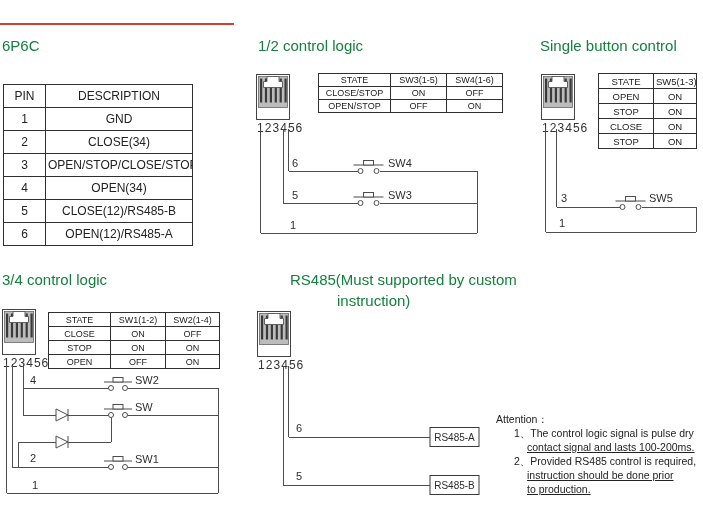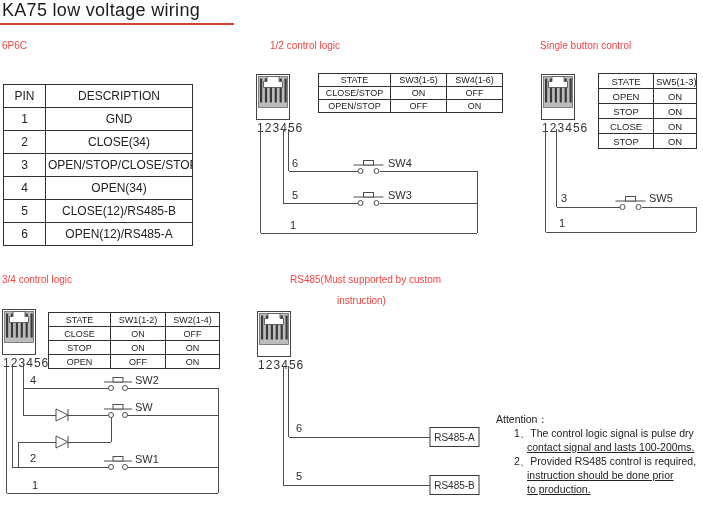--- a/index.html
+++ b/index.html
@@ -2,21 +2,21 @@
 <html><head>
 <meta charset="utf-8">
 <style>
   html,body { margin:0; padding:0; background:#fff; }
   #canvas {
     position:relative; width:703px; height:505px; background:#ffffff;
     font-family:"Liberation Sans", sans-serif; color:#222; overflow:hidden;
   }
   .page-title { position:absolute; font-size:18px; letter-spacing:.3px; color:#1b1b1b; white-space:nowrap; }
   .title-underline { position:absolute; height:2px; background:#d4402e; }
-  .h2 { position:absolute; font-size:10px; color:#ef4444; white-space:nowrap; line-height:21px; }
+  .h2 { position:absolute; font-size:15px; color:#15803d; white-space:nowrap; line-height:21px; }
   .h2 .indent { padding-left:47px; }
 
   .tbl { position:absolute; border-collapse:collapse; table-layout:fixed; background:#fff; }
   .tbl th, .tbl td { border:1px solid #2f2f2f; font-weight:400; text-align:center;
                      vertical-align:middle; padding:0 2px; color:#222; white-space:nowrap; overflow:hidden; }
   .t-pin th, .t-pin td { height:22px; font-size:12px; }
   .t12 th, .t12 td     { height:12px; font-size:9px; }
   .t-single th, .t-single td { height:14px; font-size:9.5px; }
   .t34 th, .t34 td     { height:13px; font-size:9px; }
 
@@ -38,25 +38,24 @@
 
   .attention { position:absolute; font-size:10.5px; color:#222; line-height:14px; width:215px; }
   .att-item { padding-left:18px; }
   .att-cont { padding-left:31px;text-decoration:underline; }
 </style>
 </head>
 <body>
 
 <div id="canvas">
 
-  <div class="page-title" style="left:2px; top:0px;">KA75 low voltage wiring</div>
   <div class="title-underline" style="left:0; top:23px; width:234px;"></div>
 
   <div class="h2" style="left:2px; top:35px;">6P6C</div>
-  <div class="h2" style="left:258px; top:35px;margin-left:12px;">1/2 control logic</div>
+  <div class="h2" style="left:258px; top:35px;">1/2 control logic</div>
   <div class="h2" style="left:540px; top:35px;">Single button control</div>
   <div class="h2" style="left:2px; top:269px;">3/4 control logic</div>
   <div class="h2" style="left:258px; top:269px;margin-left:32px;">
     <div>RS485(Must supported by custom</div>
     <div class="indent">instruction)</div>
   </div>
 
   <table class="tbl t-pin" style="left:3px; top:84px; width:189px;">
     <colgroup>
         <col style="width:42px">

